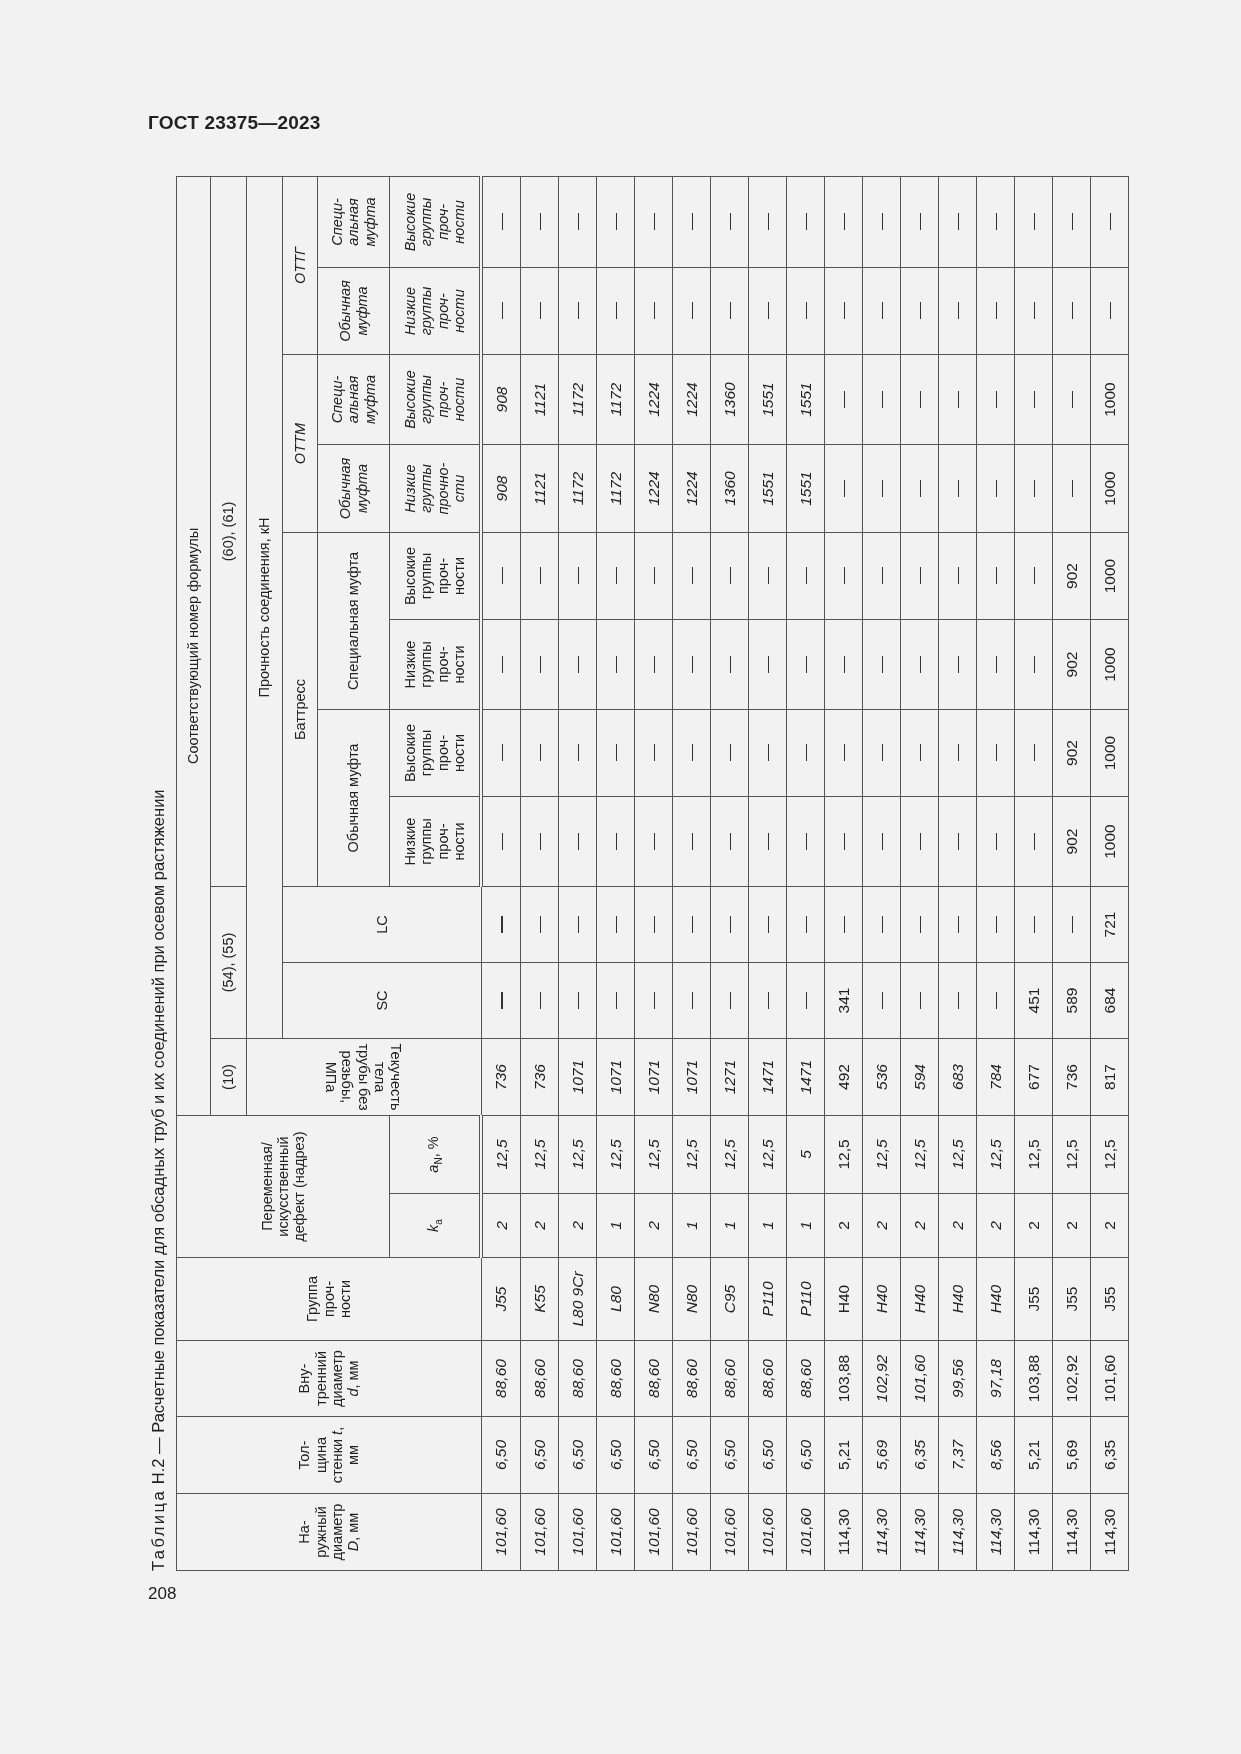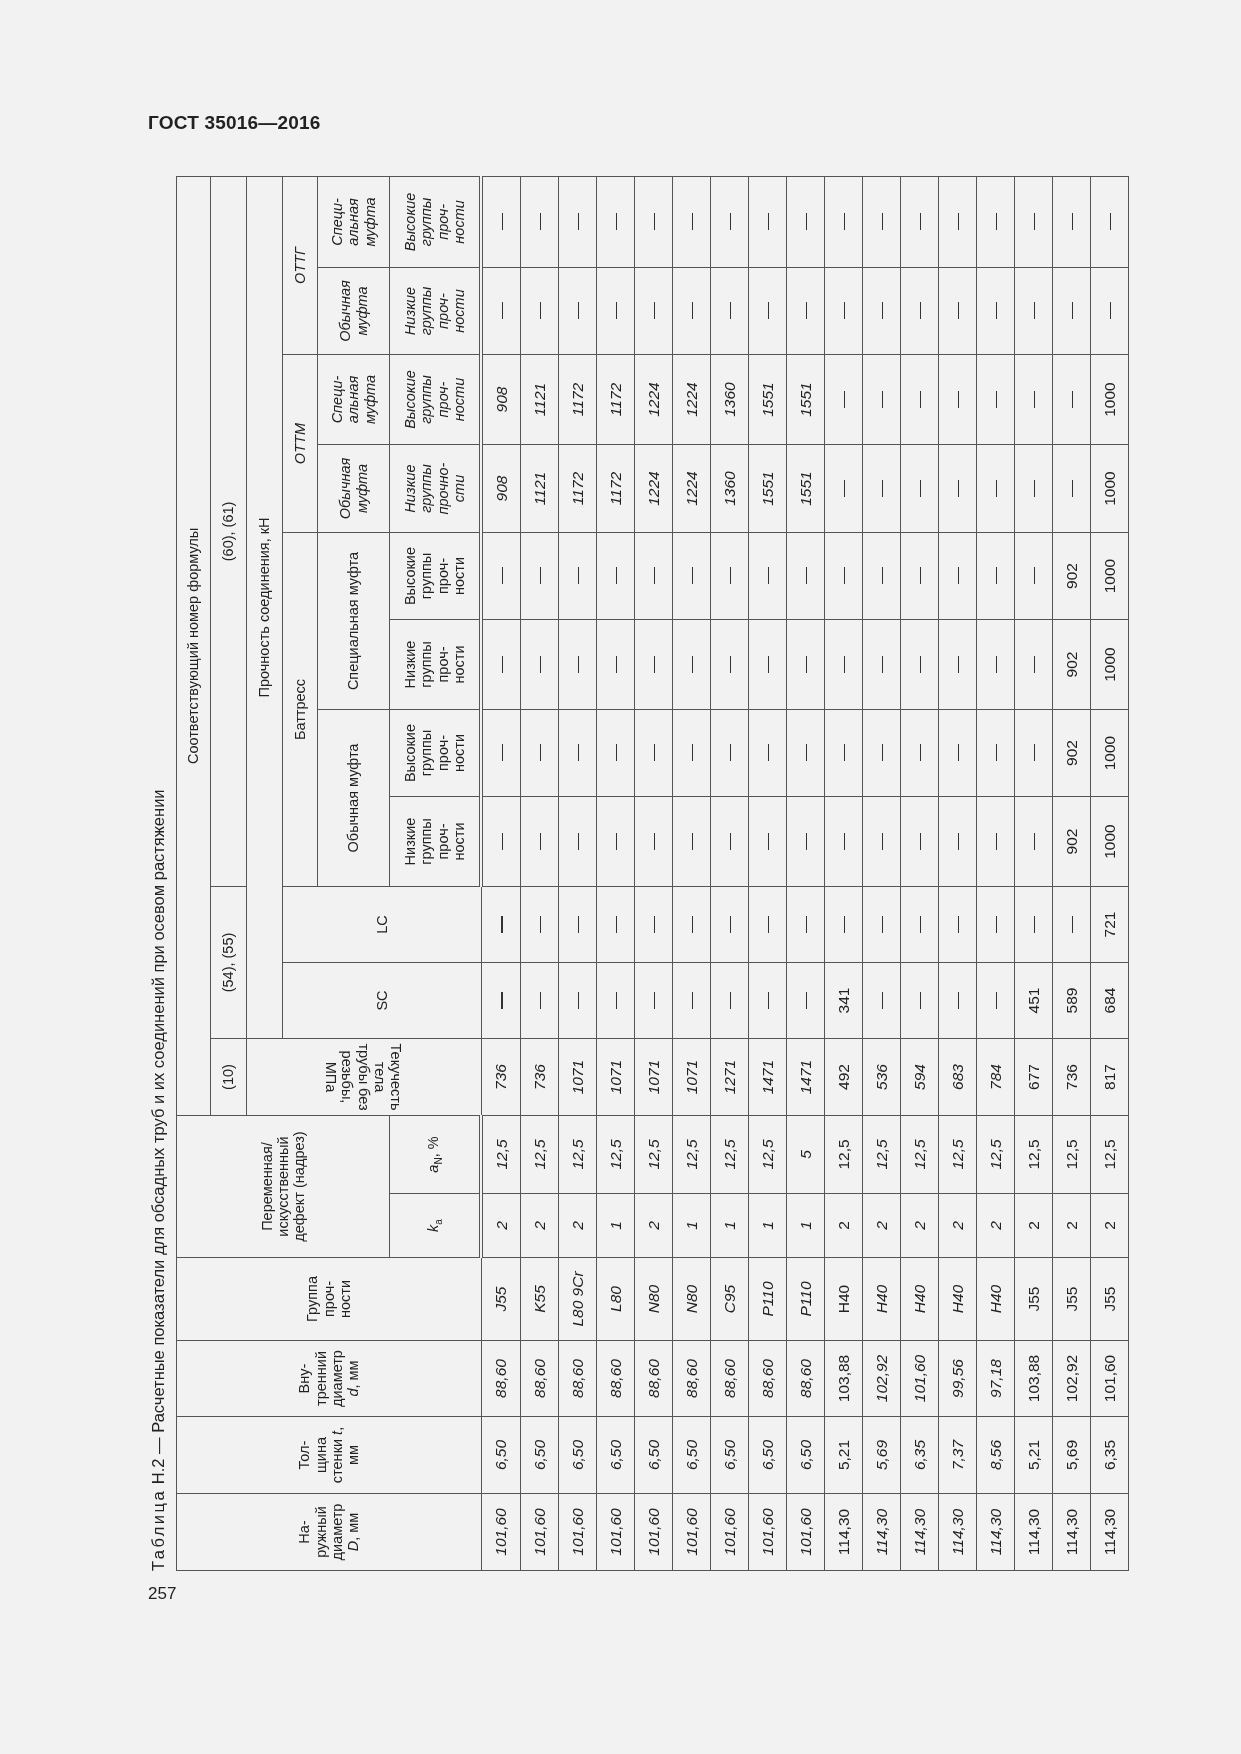--- a/index.html
+++ b/index.html
@@ -61,21 +61,21 @@
   table.main tr.h6 th { height: 89px; border-bottom: 4px double #555; }
   table.main tbody td { height: 37px; font-size: 15.5px; }
   .it { font-style: italic; }
   .flip { display: inline-block; transform: rotate(180deg); }
   .dash { display: inline-block; width: 2px; height: 17px; background: #333; vertical-align: middle; }
   sub { font-size: 10px; }
 </style>
 </head>
 <body>
 
-<div class="doc-title">ГОСТ 35016—2016</div>
+<div class="doc-title">ГОСТ 23375—2023</div>
 
 <div class="caption">
   <span class="lbl">Таблица</span>
   <span>Н.2</span>
   <span>—</span>
   <span>Расчетные показатели для обсадных труб и их соединений при осевом растяжении</span>
 </div>
 
 <div class="table-wrap">
   <table class="main">
@@ -490,13 +490,13 @@
           <td><span>1000</span></td>
           <td><span>1000</span></td>
           <td><span>1000</span></td>
           <td><span class="dash" style="width: 17px; height: 1.5px;"></span></td>
           <td><span class="dash" style="width: 17px; height: 1.5px;"></span></td>
         </tr>
       </tbody>
   </table>
 </div>
 
-<div class="page-number">257</div>
+<div class="page-number">208</div>
 
 </body></html>

